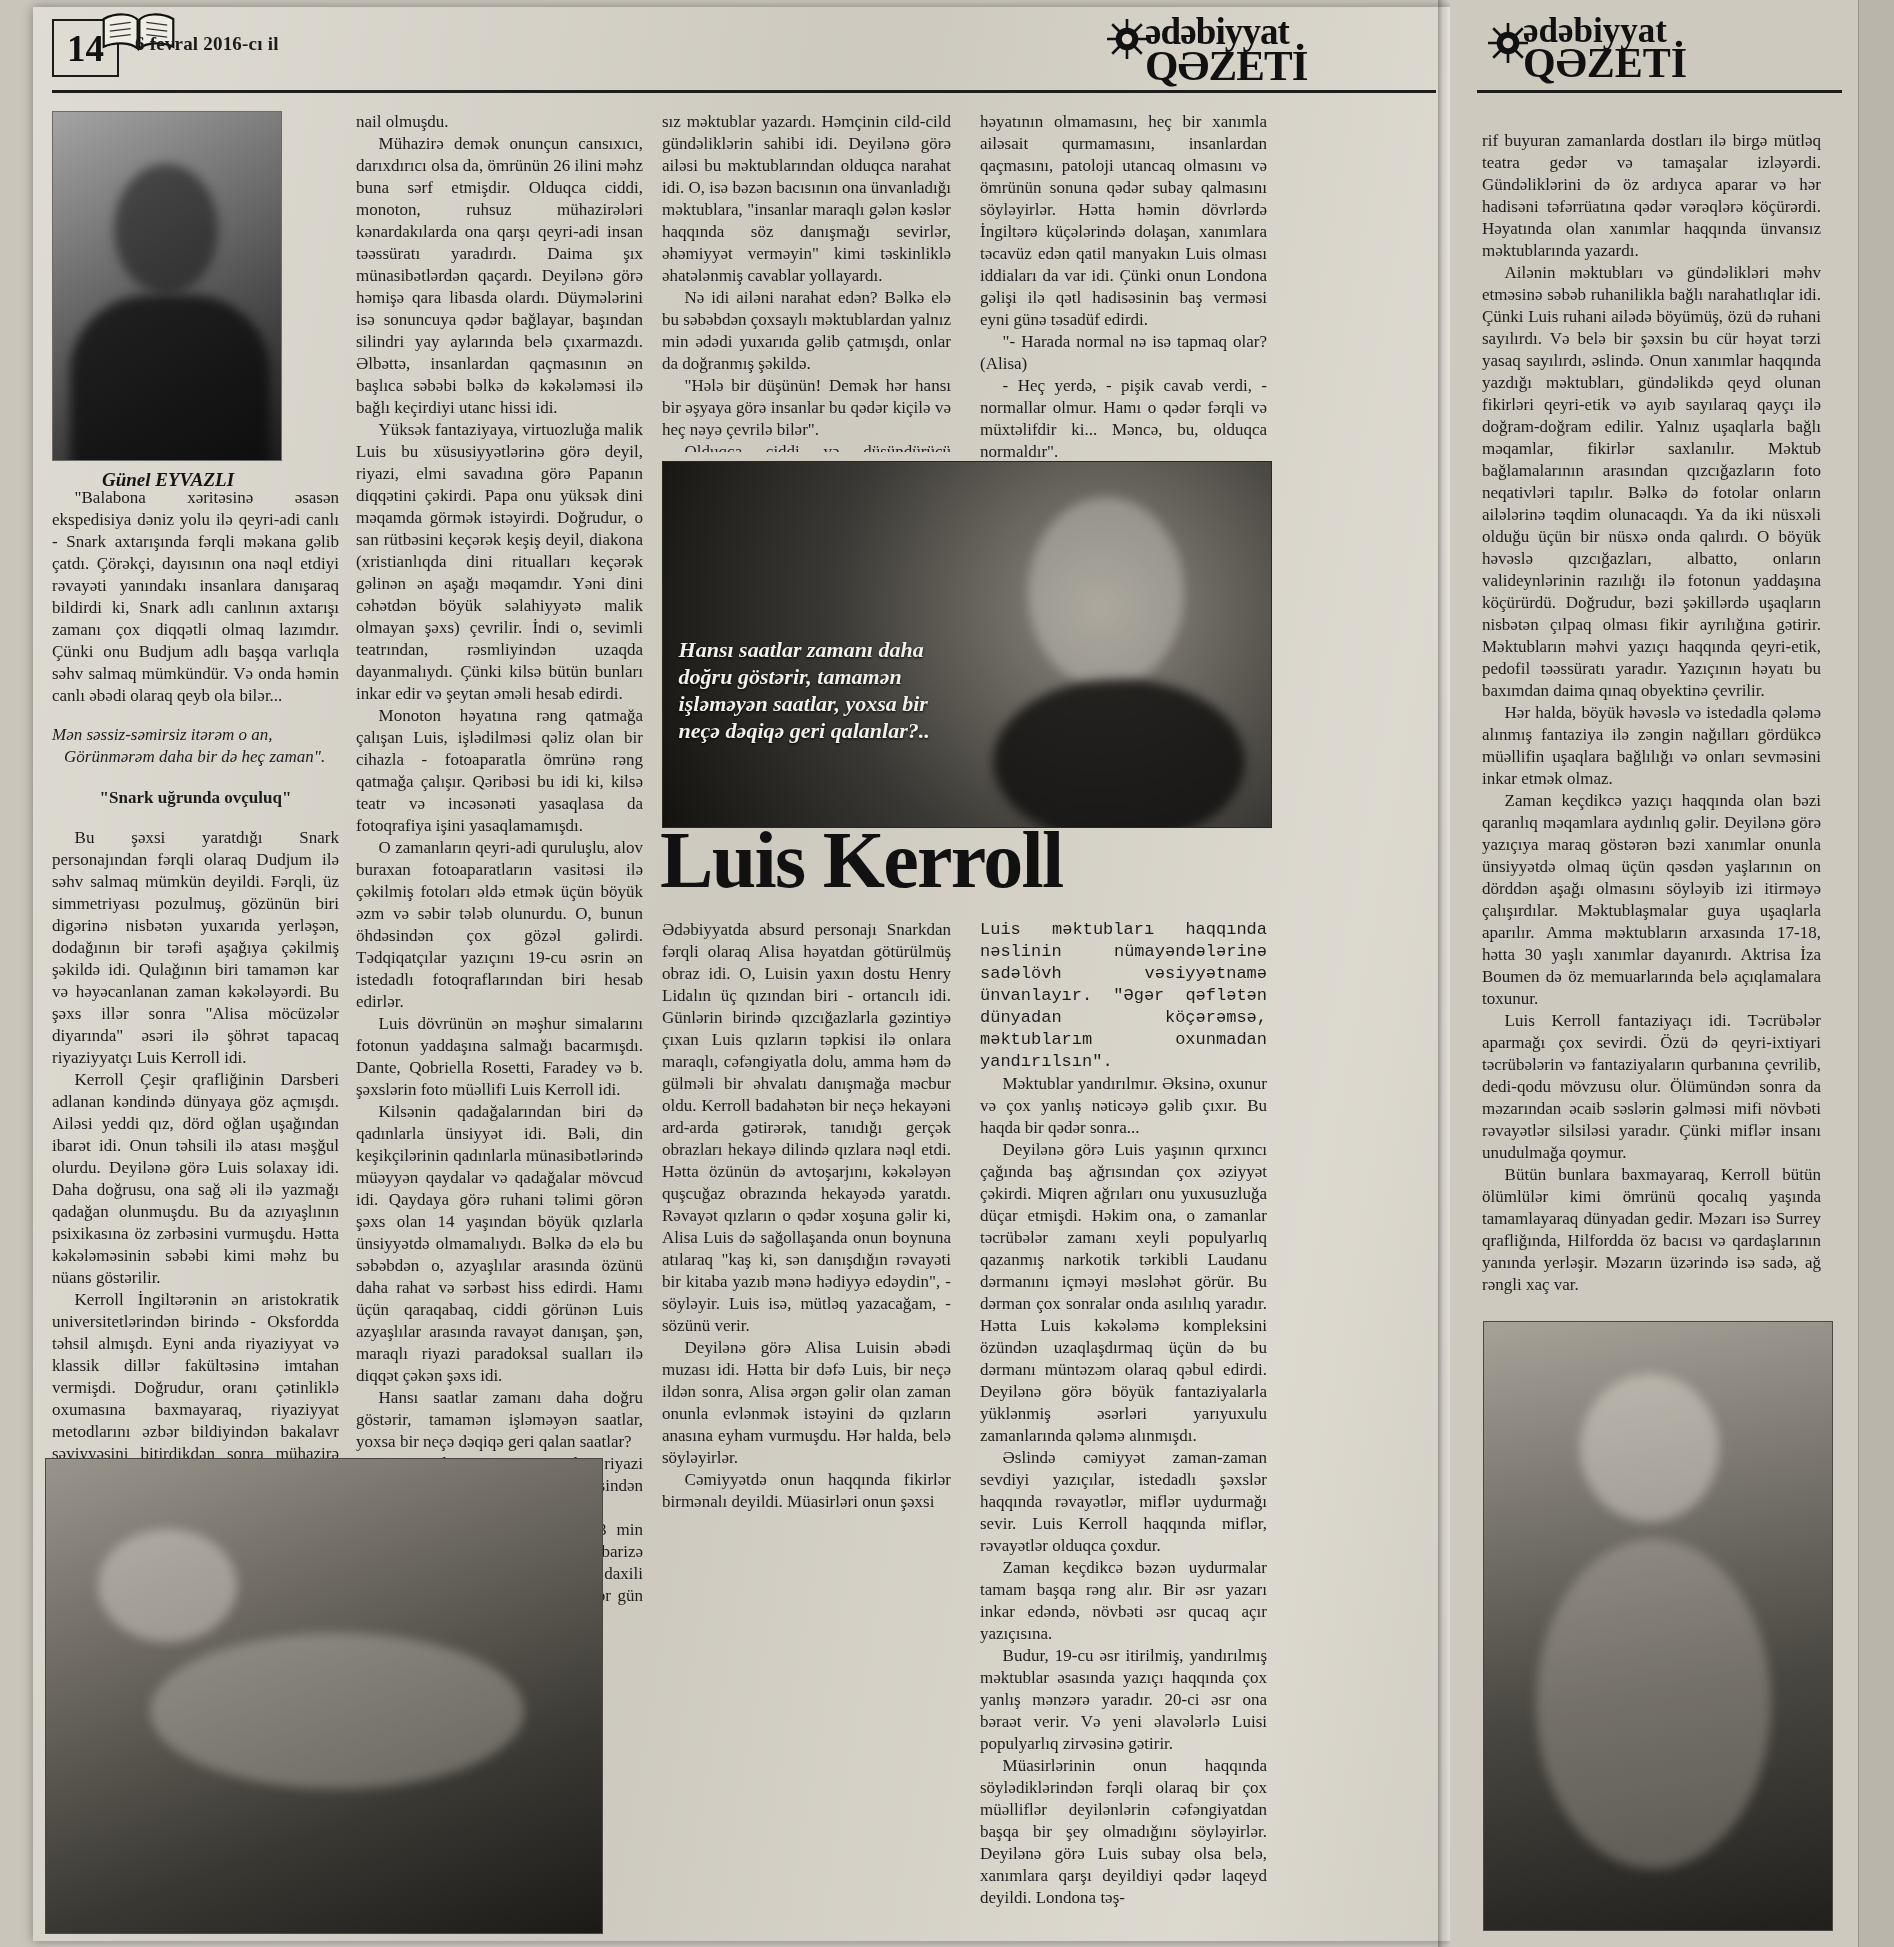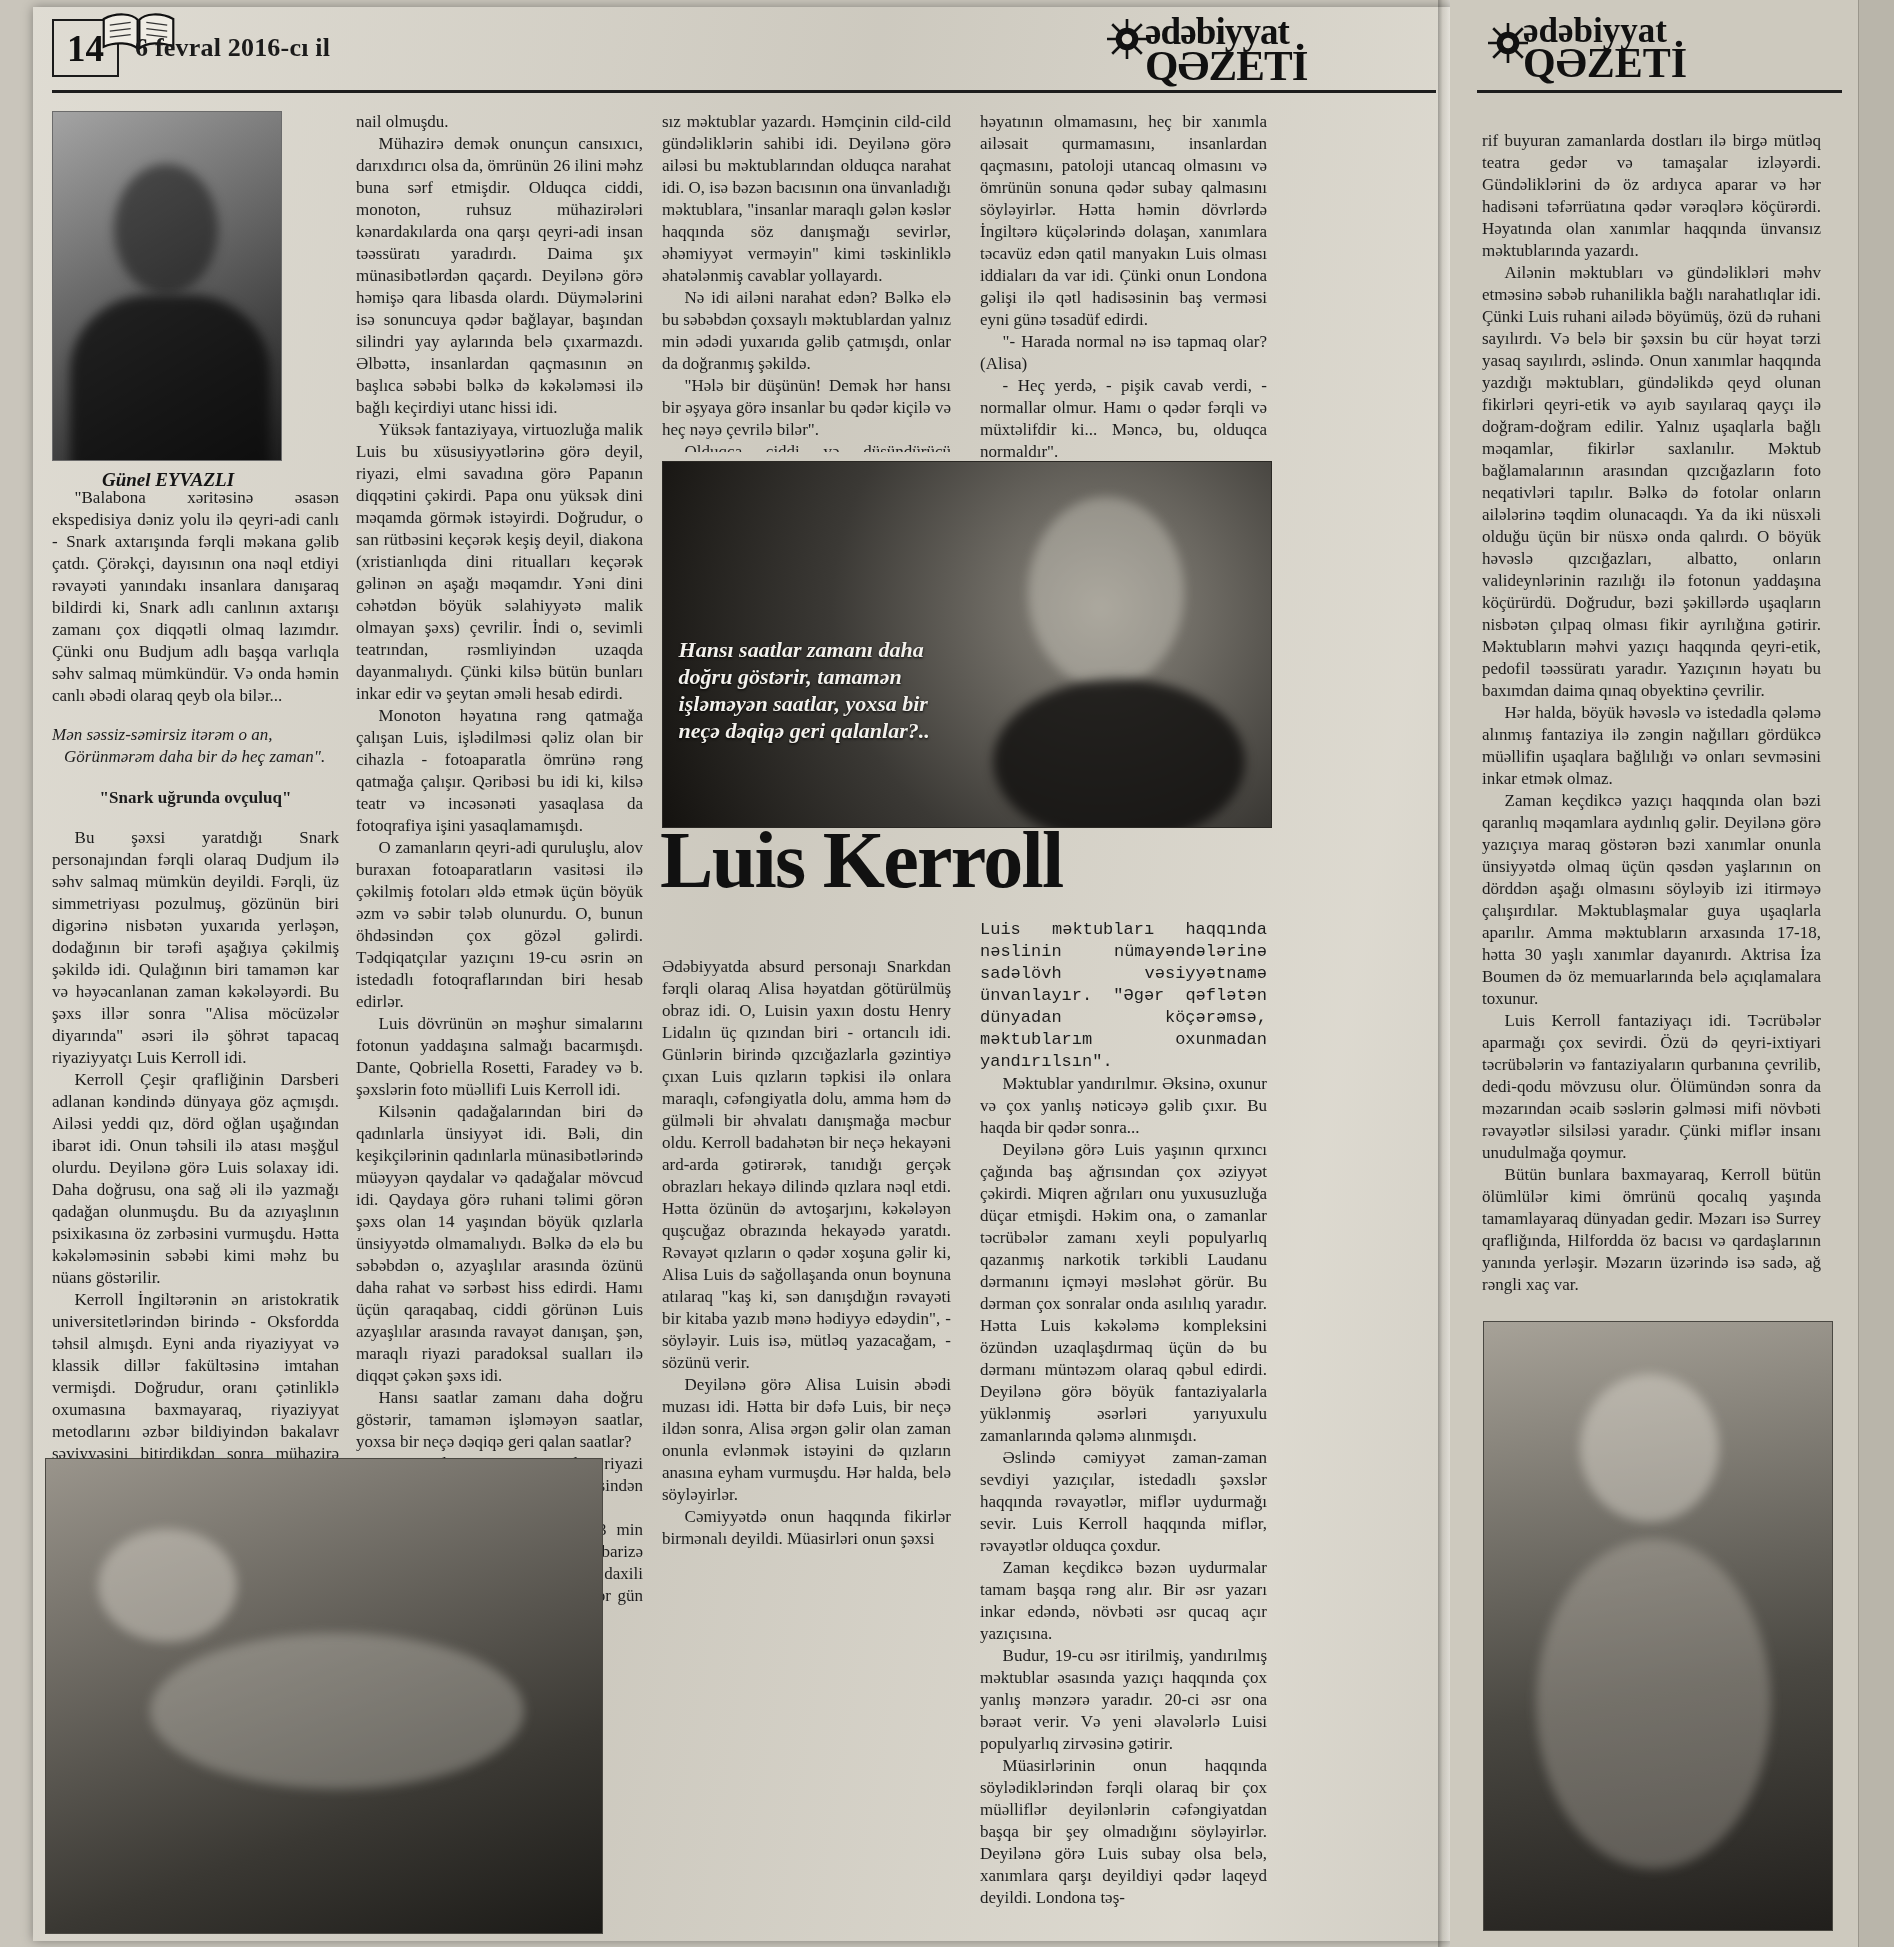--- a/index.html
+++ b/index.html
@@ -38,21 +38,21 @@
 
   
   .masthead{position:absolute;left:52px;top:12px;width:1382px;height:73px;}
   .pagenum-box{
     position:absolute;left:0;top:7px;width:63px;height:54px;
     border:2.6px solid #1a1a1a;display:flex;align-items:center;justify-content:center;
     font-family:"Liberation Serif", serif;font-weight:bold;font-size:37px;color:#111;
   }
   .book-icon{position:absolute;left:49px;top:0px;width:75px;height:40px;}
   .issue-date{
-    position:absolute;left:83px;top:21px;font-size:26px;font-weight:bold;color:#1b1b1b;
+    position:absolute;left:83px;top:21px;font-size:19px;font-weight:bold;color:#1b1b1b;
     letter-spacing:0.2px;
   }
   .logo{
     position:absolute;right:0;top:3.5px;width:322px;height:66px;
     color:#111;
   }
   .logo .l1{font-family:"Liberation Serif", serif;font-weight:bold;font-size:37px;letter-spacing:-0.9px;line-height:31px;}
   .logo .l2{font-family:"Liberation Serif", serif;font-weight:bold;font-size:43px;letter-spacing:-0.9px;line-height:38px;}
   .logo-star{
     position:absolute;left:-5.2px;top:3.5px;width:40px;height:40px;
@@ -218,21 +218,21 @@
     <p>Olduqca ciddi və düşündürücü mesajdır. Sanki "Alisa möcüzələr diyarında" əsəri uşaqlar üçün deyil, böyüklər üçün yazılmışdı. Zaman anlayışı, fərqli zaman ölçüsü əsər boyu oxucunu izləyir. Maraqlı fikirlər insanı düşündürür. Məsələn, "Əgər siz daima tələsirsinizsə möcüzəni gözdən qaçıra bilərsiniz".</p>
   </div>
 
   <div class="feature">
     <div class="silhouette" style="left:365px;top:35px;width:156px;height:191px;background:rgba(230,225,215,.35);"></div>
     <div class="silhouette" style="left:330px;top:217px;width:252px;height:165px;background:rgba(15,14,12,.8);"></div>
     <div class="overlaytext">Hansı saatlar zamanı daha doğru göstərir, tamamən işləməyən saatlar, yoxsa bir neçə dəqiqə geri qalanlar?..</div>
   </div>
   <div class="kerroll-title">Luis Kerroll</div>
 
-  <div class="col" style="left:662px;top:956px;width:289px;">
+  <div class="col" style="left:662px;top:919px;width:289px;">
     <p style="text-indent:0;">Ədəbiyyatda absurd personajı Snarkdan fərqli olaraq Alisa həyatdan götürülmüş obraz idi. O, Luisin yaxın dostu Henry Lidalın üç qızından biri - ortancılı idi. Günlərin birində qızcığazlarla gəzintiyə çıxan Luis qızların təpkisi ilə onlara maraqlı, cəfəngiyatla dolu, amma həm də gülməli bir əhvalatı danışmağa məcbur oldu. Kerroll badahətən bir neçə hekayəni ard-arda gətirərək, tanıdığı gerçək obrazları hekayə dilində qızlara nəql etdi. Hətta özünün də avtoşarjını, kəkələyən quşcuğaz obrazında hekayədə yaratdı. Rəvayət qızların o qədər xoşuna gəlir ki, Alisa Luis də sağollaşanda onun boynuna atılaraq "kaş ki, sən danışdığın rəvayəti bir kitaba yazıb mənə hədiyyə edəydin", - söyləyir. Luis isə, mütləq yazacağam, - sözünü verir.</p>
     <p>Deyilənə görə Alisa Luisin əbədi muzası idi. Hətta bir dəfə Luis, bir neçə ildən sonra, Alisa ərgən gəlir olan zaman onunla evlənmək istəyini də qızların anasına eyham vurmuşdu. Hər halda, belə söyləyirlər.</p>
     <p>Cəmiyyətdə onun haqqında fikirlər birmənalı deyildi. Müasirləri onun şəxsi</p>
   </div>
 
   <div class="col c4" style="height:348px;overflow:hidden;">
     <p style="text-indent:0;">həyatının olmamasını, heç bir xanımla ailəsait qurmamasını, insanlardan qaçmasını, patoloji utancaq olmasını və ömrünün sonuna qədər subay qalmasını söyləyirlər. Hətta həmin dövrlərdə İngiltərə küçələrində dolaşan, xanımlara təcavüz edən qatil manyakın Luis olması iddiaları da var idi. Çünki onun Londona gəlişi ilə qətl hadisəsinin baş verməsi eyni günə təsadüf edirdi.</p>
     <p>"- Harada normal nə isə tapmaq olar? (Alisa)</p>
     <p>- Heç yerdə, - pişik cavab verdi, - normallar olmur. Hamı o qədər fərqli və müxtəlifdir ki... Məncə, bu, olduqca normaldır".</p>
   </div>

